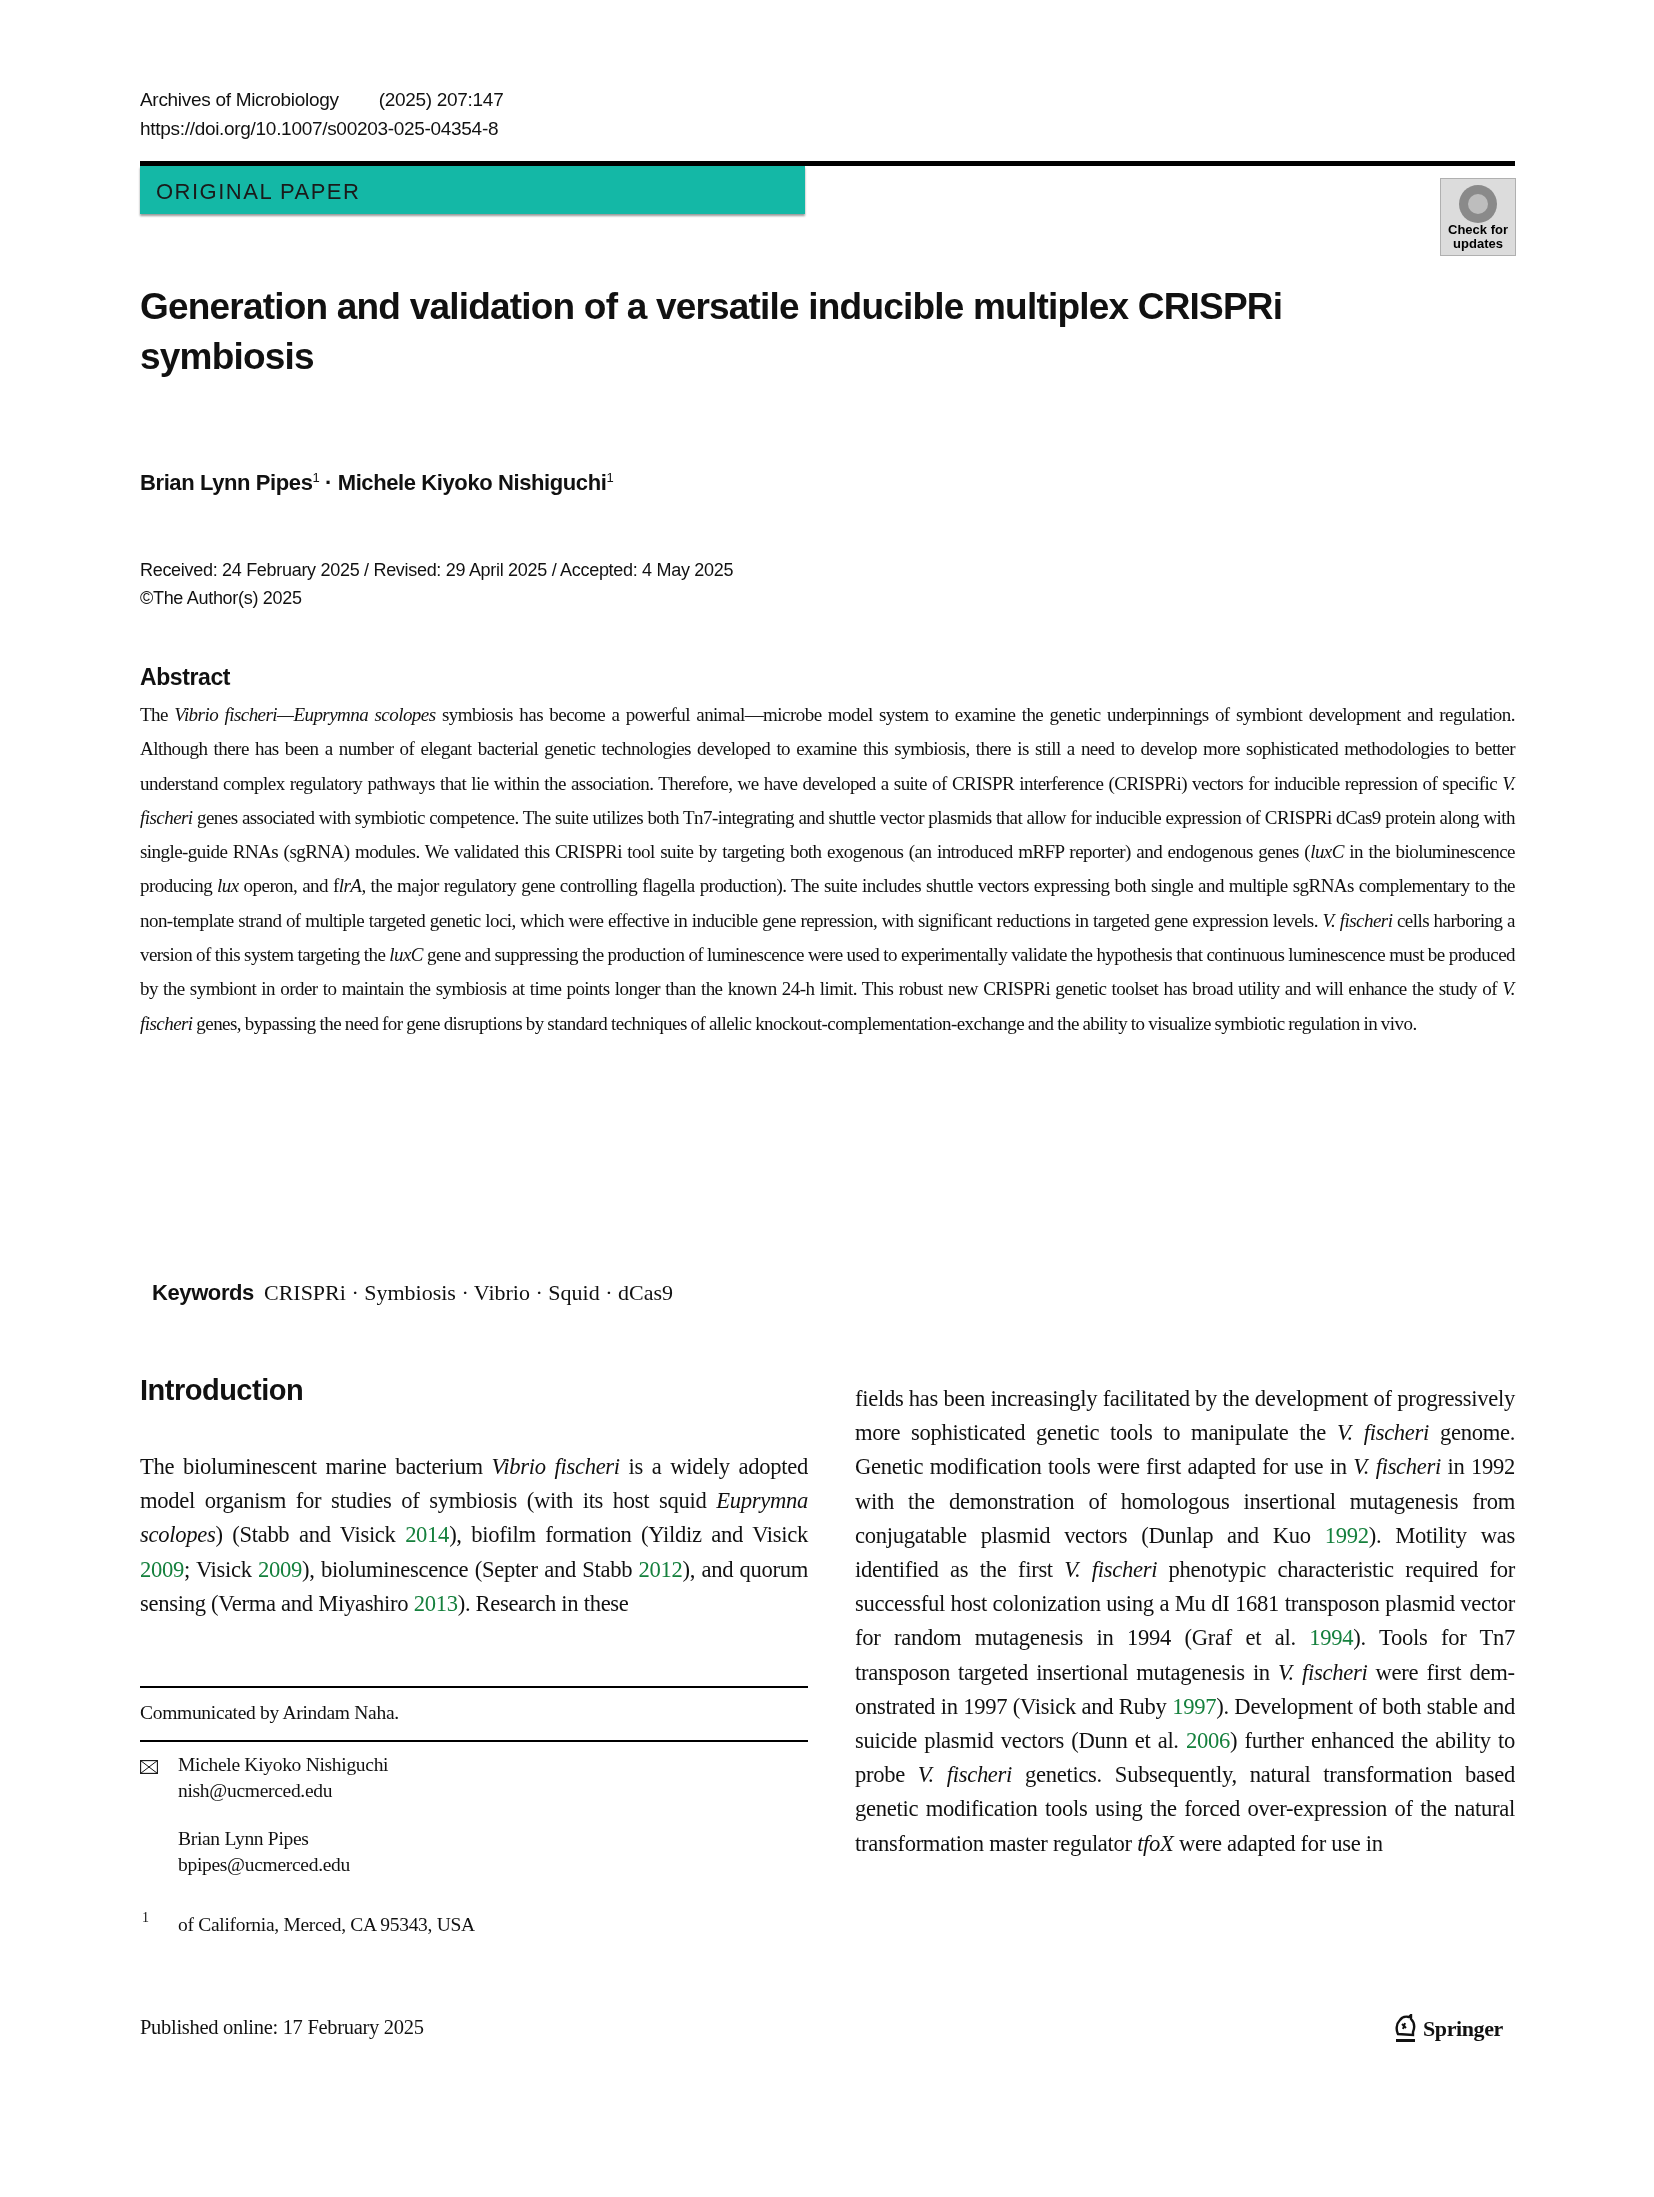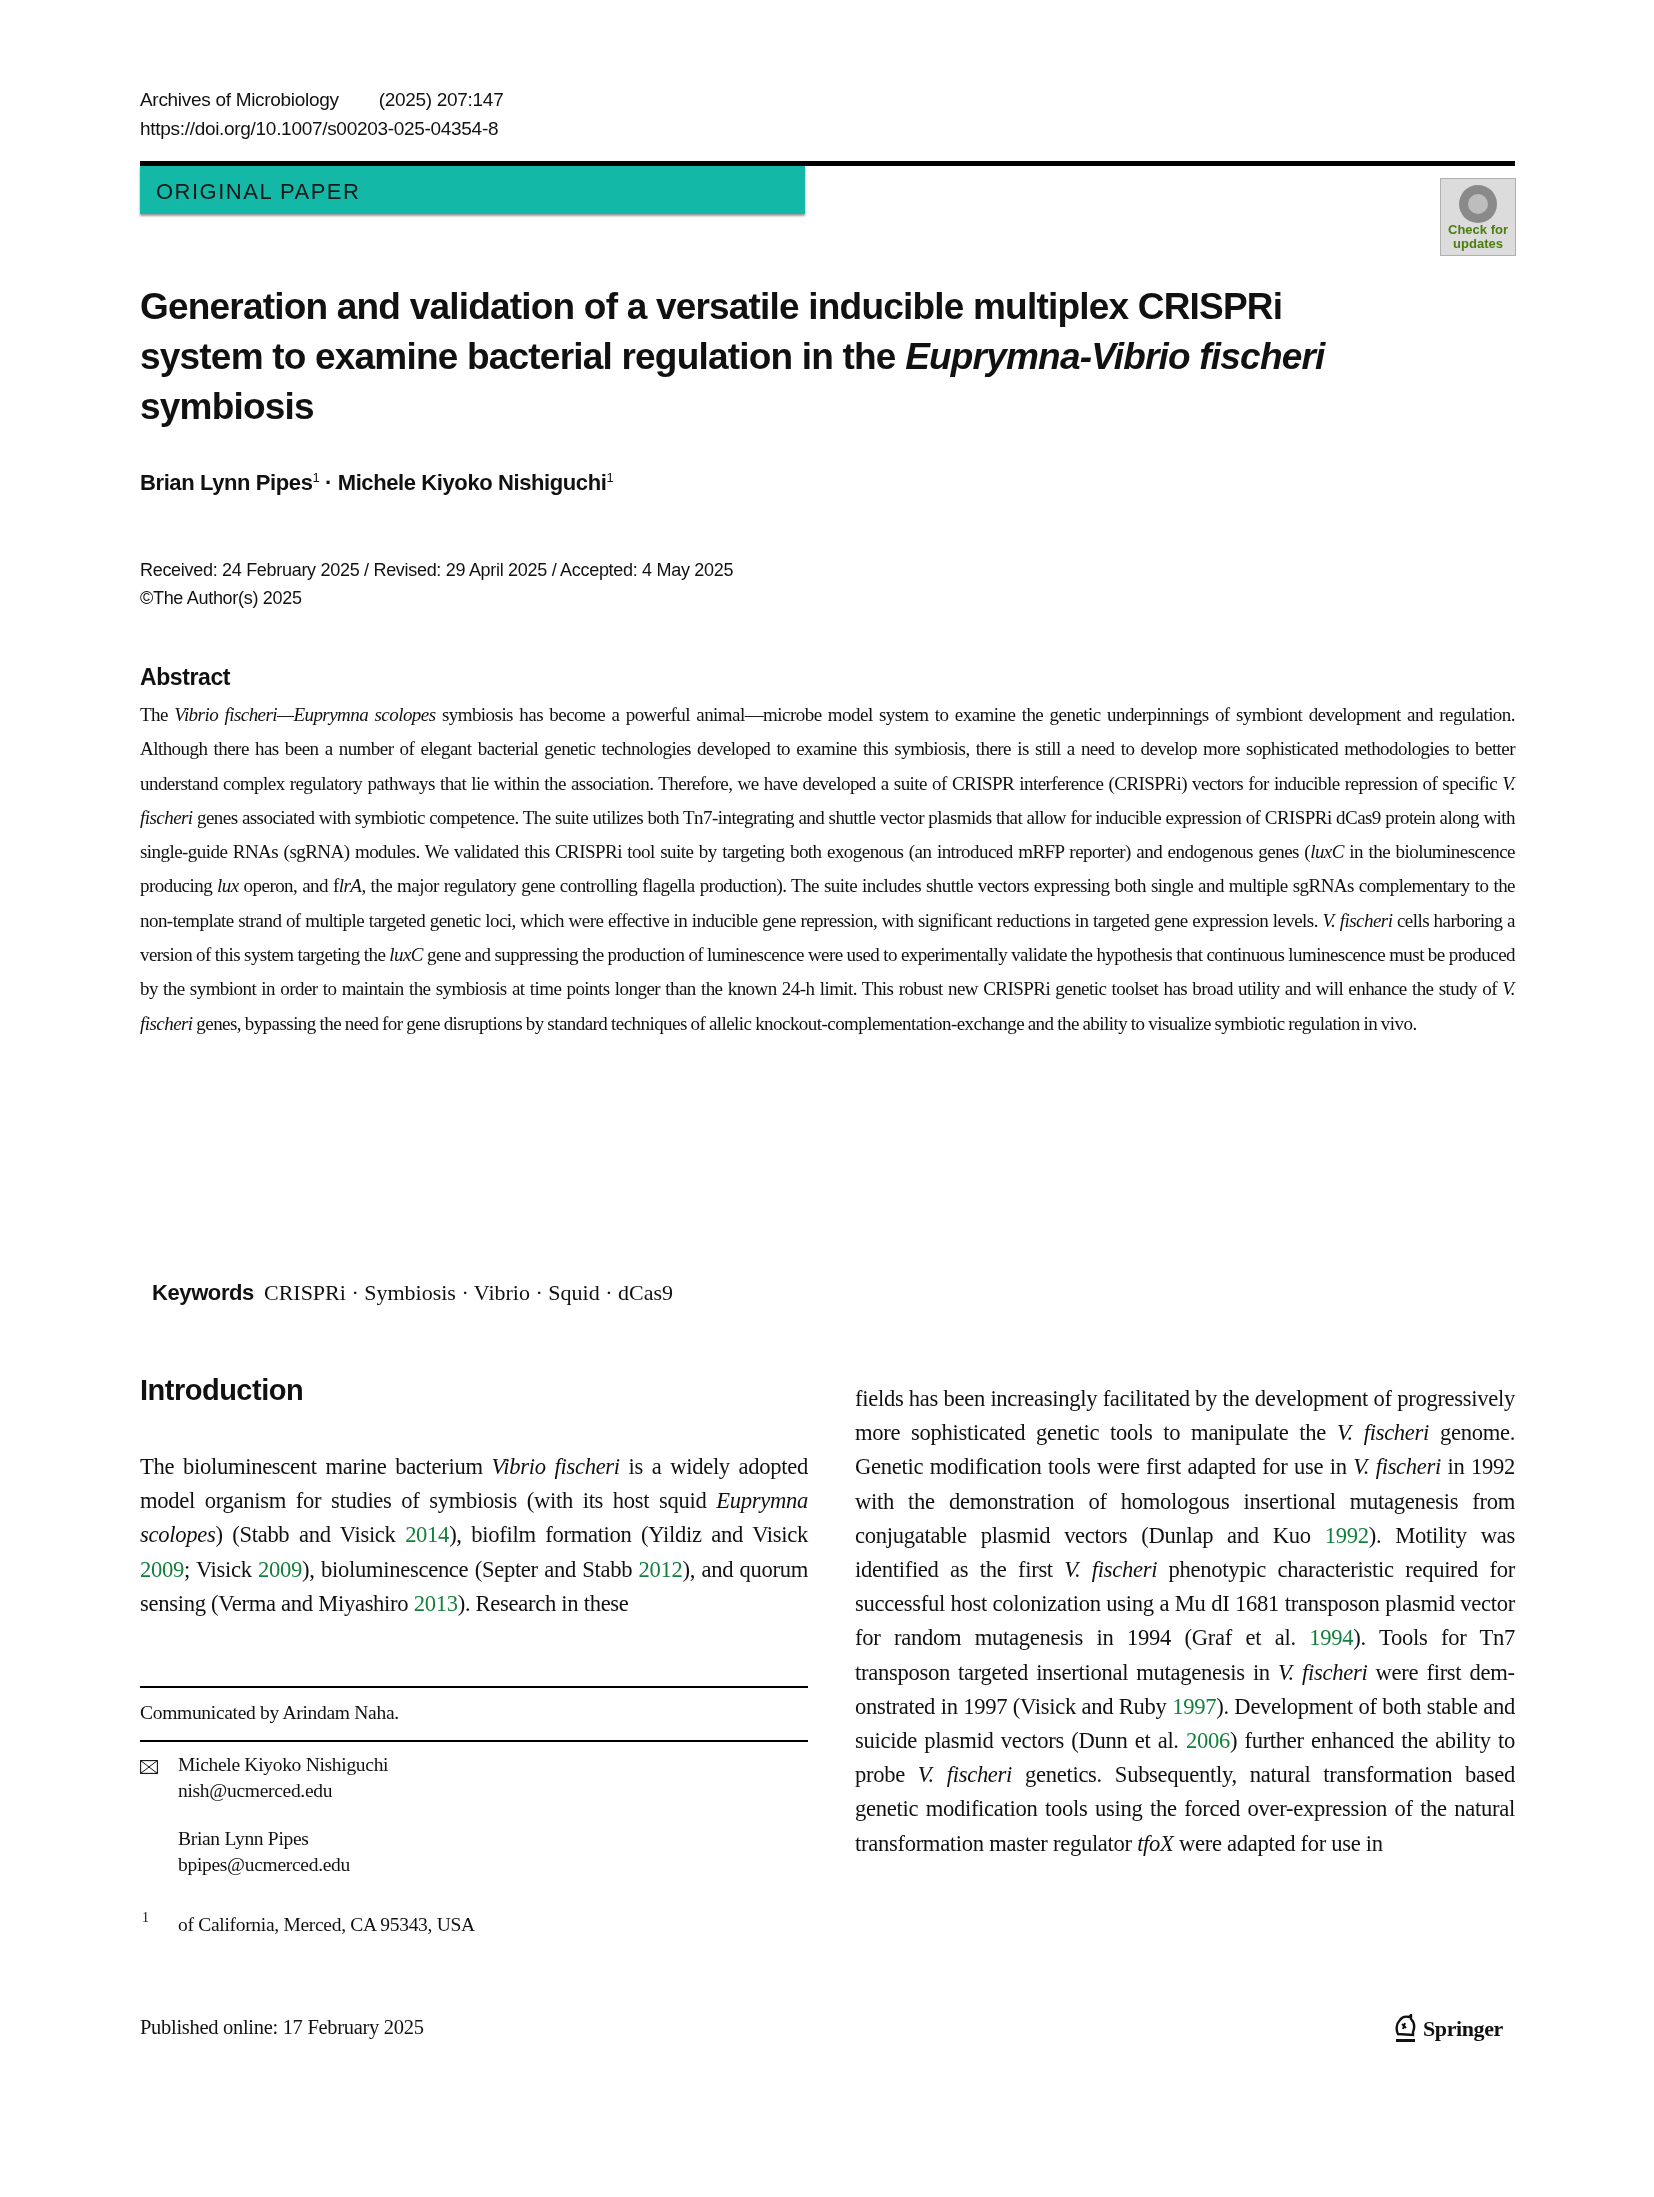--- a/index.html
+++ b/index.html
@@ -13,21 +13,21 @@
   #journal-line .vol { margin-left: 40px; }
   #doi-line { top: 118px; }
 
   #top-rule { left: 140px; top: 161px; width: 1375px; height: 5px; background: #000; }
   #paper-type-bar { left: 140px; top: 166px; width: 665px; height: 48px; background: #14b8a6; box-shadow: 0 2px 2px #9a9a9a; }
   #paper-type-label { position: absolute; left: 16px; top: 13px; font-size: 22px; letter-spacing: 1.5px; color: #1a1a1a; }
 
   #check-updates { left: 1440px; top: 178px; width: 76px; height: 78px; background: #dcdcdc; border: 1px solid #b0b0b0; box-sizing: border-box; }
   #check-updates .ring { position: absolute; left: 18px; top: 6px; width: 38px; height: 38px; border-radius: 50%; background: #8a8a8a; }
   #check-updates .ring::after { content: ""; position: absolute; left: 9px; top: 9px; width: 20px; height: 20px; border-radius: 50%; background: #bdbdbd; }
-  #check-updates .txt { position: absolute; left: 0; right: 0; top: 44px; text-align: center; font-size: 13px; line-height: 14px; font-weight: bold; color: #4d7c0f; }
+  #check-updates .txt { position: absolute; left: 0; right: 0; top: 44px; text-align: center; font-size: 13px; line-height: 14px; font-weight: bold; color: #000000; }
 
   #title { left: 140px; top: 282px; width: 1300px; font-size: 37px; line-height: 50px; font-weight: bold; letter-spacing: -0.8px; color: #111; }
   #title i { font-style: italic; }
 
   #authors { left: 140px; top: 470px; font-size: 22px; font-weight: bold; letter-spacing: -0.4px; }
   #authors sup { font-size: 13px; font-weight: normal; }
 
   #dates { left: 140px; top: 560px; font-size: 18px; letter-spacing: -0.3px; }
   #copyright { left: 140px; top: 588px; font-size: 18px; letter-spacing: -0.3px; }
 
@@ -79,21 +79,20 @@
 <div id="check-updates" class="abs sans">
   <div class="ring"></div>
   <div class="txt">
     <div>Check for</div>
     <div>updates</div>
   </div>
 </div>
 
 <div id="title" class="abs sans">
   <div>Generation and validation of a versatile inducible multiplex CRISPRi</div>
-  <div><span>system to examine bacterial regulation in the </span><i>Euprymna-Vibrio fischeri</i></div>
   <div>symbiosis</div>
 </div>
 
 <div id="authors" class="abs sans">
   <span>Brian Lynn Pipes</span><sup>1</sup><span> · </span><span>Michele Kiyoko Nishiguchi</span><sup>1</sup>
 </div>
 
 <div id="dates" class="abs sans">Received: 24 February 2025 / Revised: 29 April 2025 / Accepted: 4 May 2025</div>
 <div id="copyright" class="abs sans">©The Author(s) 2025</div>
 

